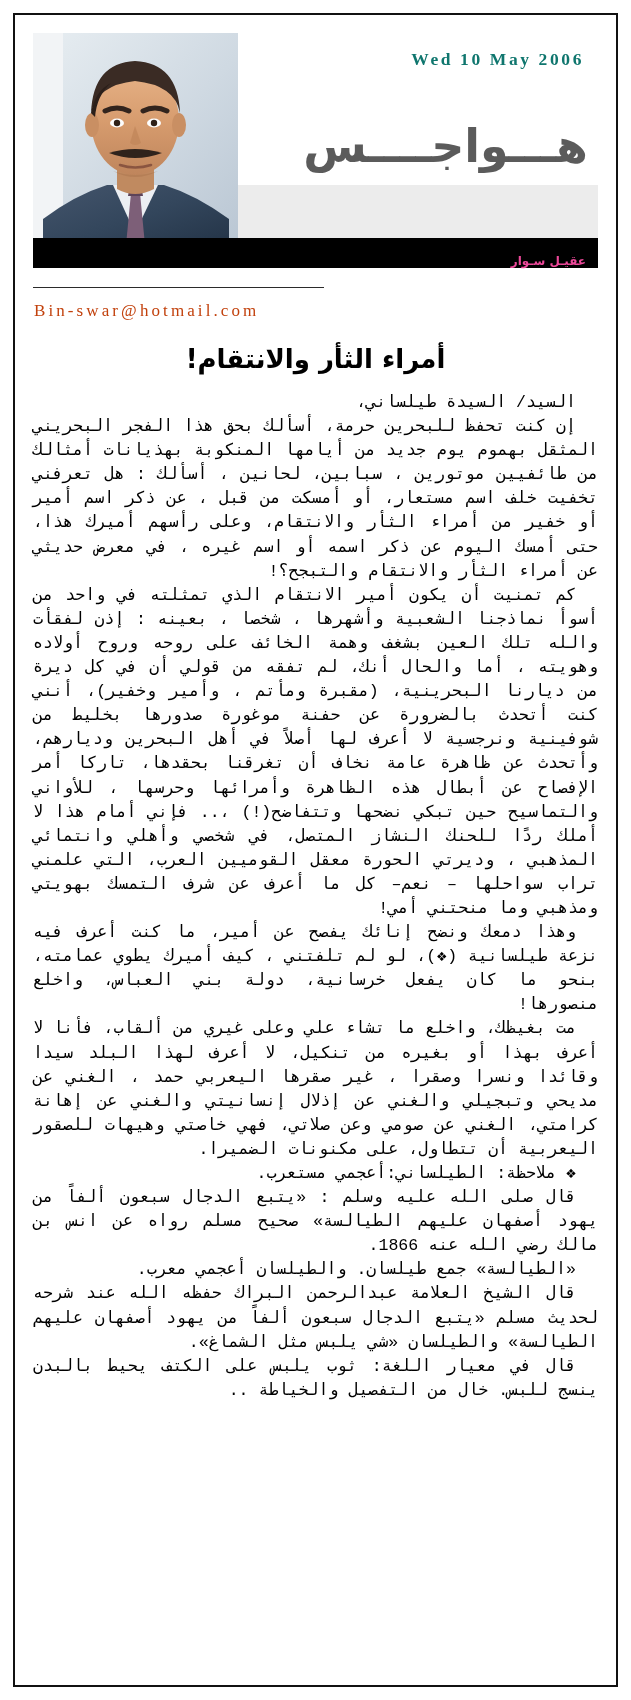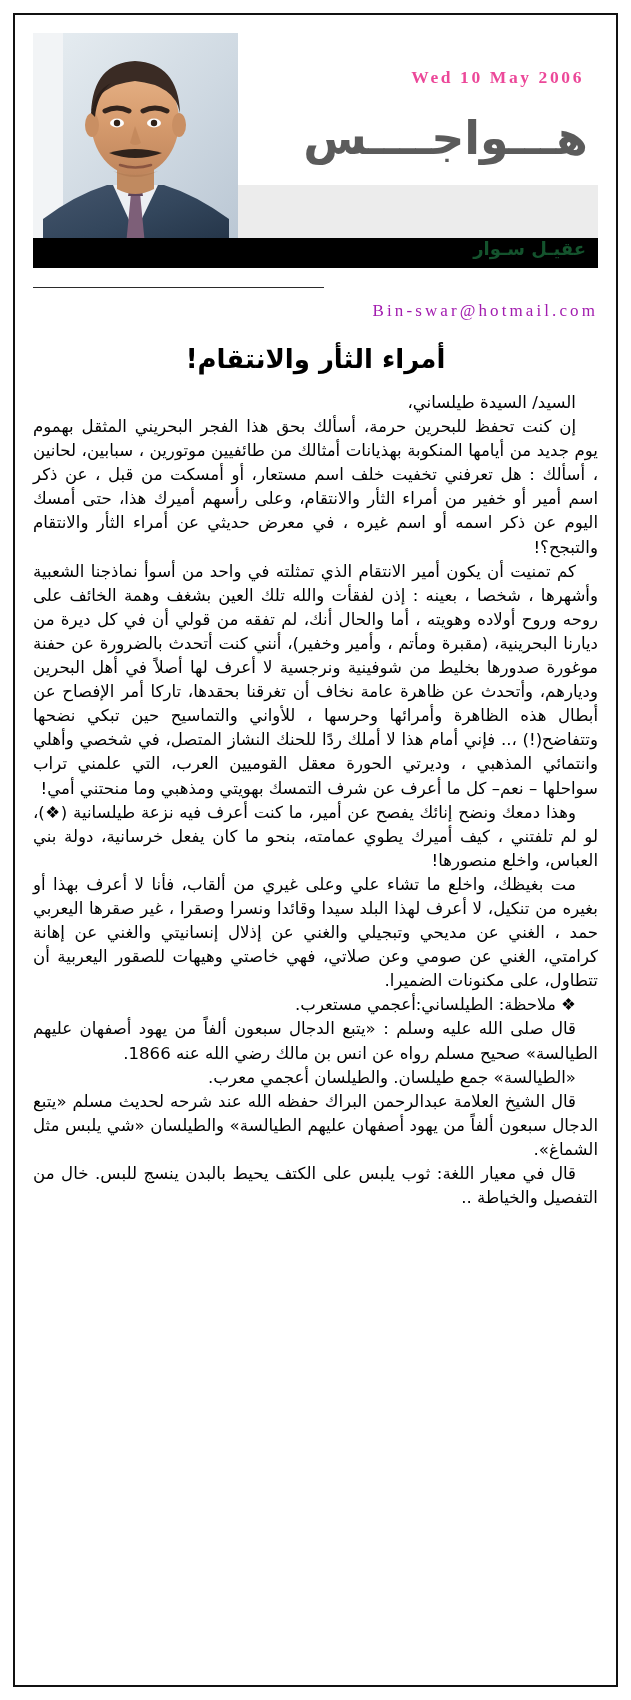--- a/index.html
+++ b/index.html
@@ -44,33 +44,33 @@
     position:absolute;
     left:0; top:0;
     width:205px; height:218px;
     overflow:hidden;
     background:#dfe3e8;
   }
   .photo svg{display:block;width:205px;height:218px;}
 
   .date{
     position:absolute;
-    right:14px; top:34px;
+    right:14px; top:16px;
     font-family:"Liberation Serif","DejaVu Serif",serif;
     font-size:17.5px;
     font-weight:700;
     letter-spacing:2.6px;
-    color:#ec4899;
+    color:#0f766e;
     white-space:nowrap;
     direction:ltr;
   }
 
   .brand{
     position:absolute;
-    right:10px; top:82px;
+    right:10px; top:90px;
     font-family:"DejaVu Sans","Liberation Sans",sans-serif;
     font-size:46px;
     font-weight:700;
     color:#5b5b5b;
     letter-spacing:-1px;
     line-height:1;
     white-space:nowrap;
   }
 
   .grayband{
@@ -81,42 +81,42 @@
   }
 
   .blackbar{
     position:absolute;
     left:0; right:0; top:205px;
     height:30px;
     background:#000;
   }
   .author{
     position:absolute;
-    right:12px; top:204px;
-    color:#14532d;
-    font-size:18px;
+    right:12px; top:216px;
+    color:#ec4899;
+    font-size:12px;
     font-weight:700;
     line-height:24px;
     white-space:nowrap;
     letter-spacing:0px;
   }
   .rule-wrap{position:relative;height:12px;}
   .rule2{
     position:absolute;left:0;top:4px;
     width:291px;height:0;
     border-top:1.4px solid #2b2b2b;
   }
 
   .email{
     direction:ltr;
-    text-align:right;
+    text-align:left;
     font-family:"Liberation Serif","DejaVu Serif",serif;
     font-size:17px;
     letter-spacing:3.1px;
-    color:#a21caf;
+    color:#c2410c;
     margin:6px 0 0 1px;
     white-space:nowrap;
   }
 
   
   .headline{
     text-align:center;
     font-size:26px;
     font-weight:700;
     color:#000;
@@ -124,20 +124,21 @@
     letter-spacing:0px;
   }
 
   
   .body{
     font-size:16.6px;
     line-height:24.1px;
     text-align:justify;
     text-justify:inter-word;
     color:#000;
+    font-family:Liberation Mono, monospace;
   }
   .body p{
     margin:0;
     text-indent:22px;
     text-align:justify;
   }
   .salutation{
     text-indent:0;
     text-align:center;
   }

